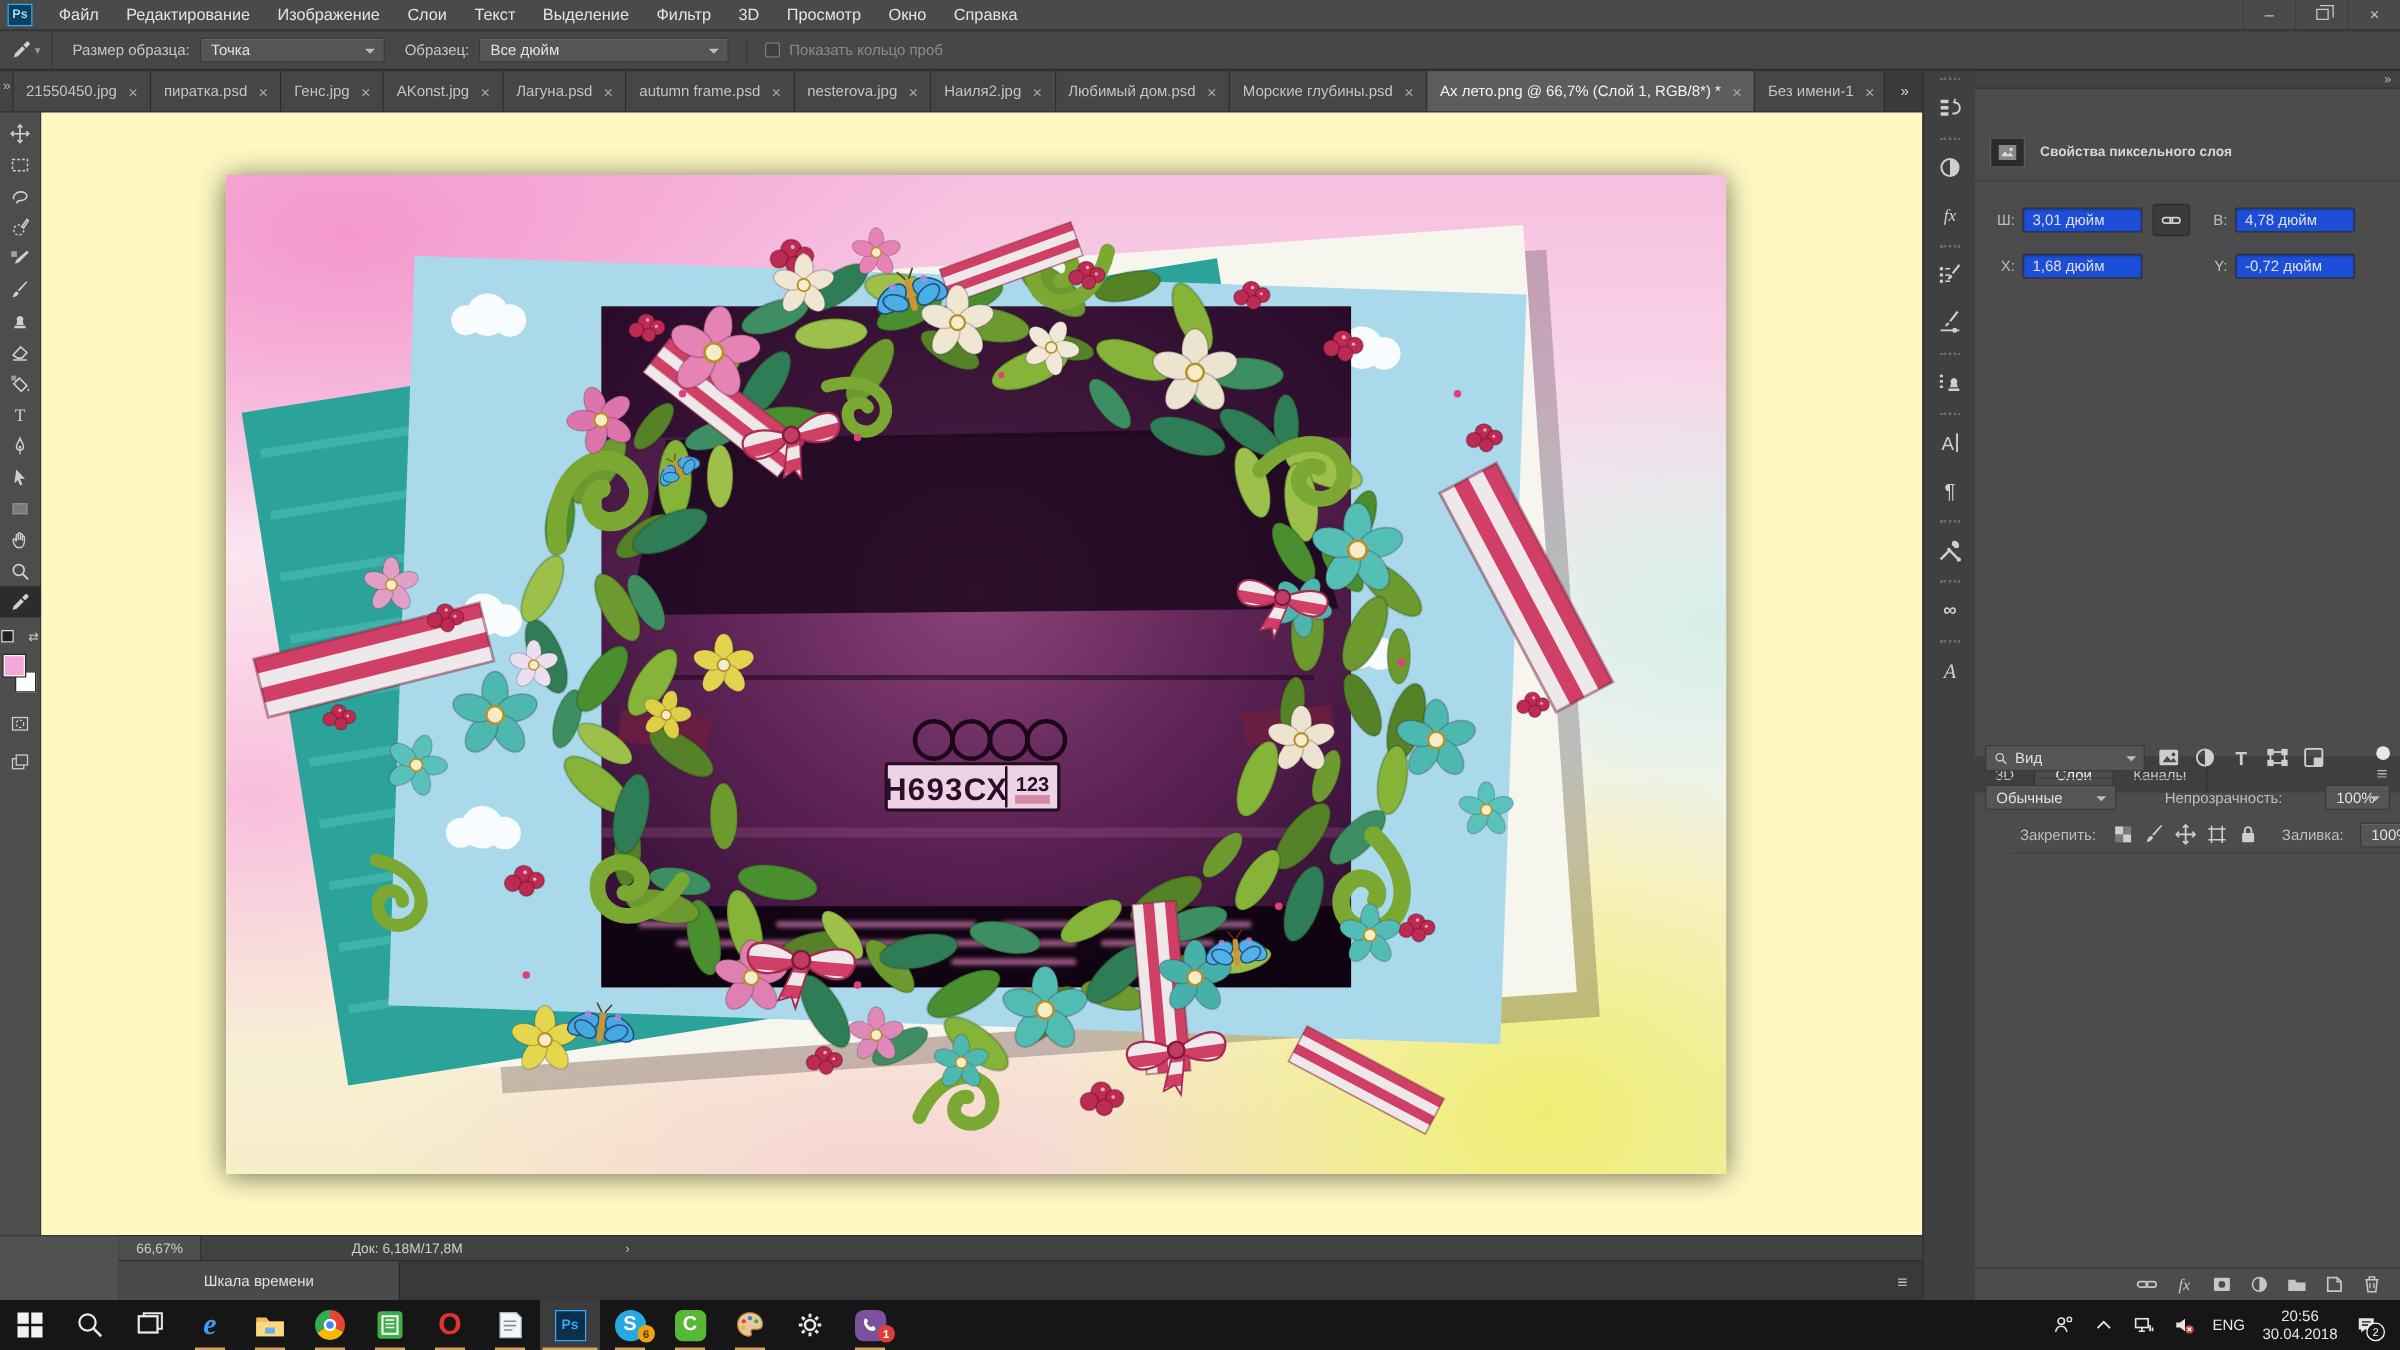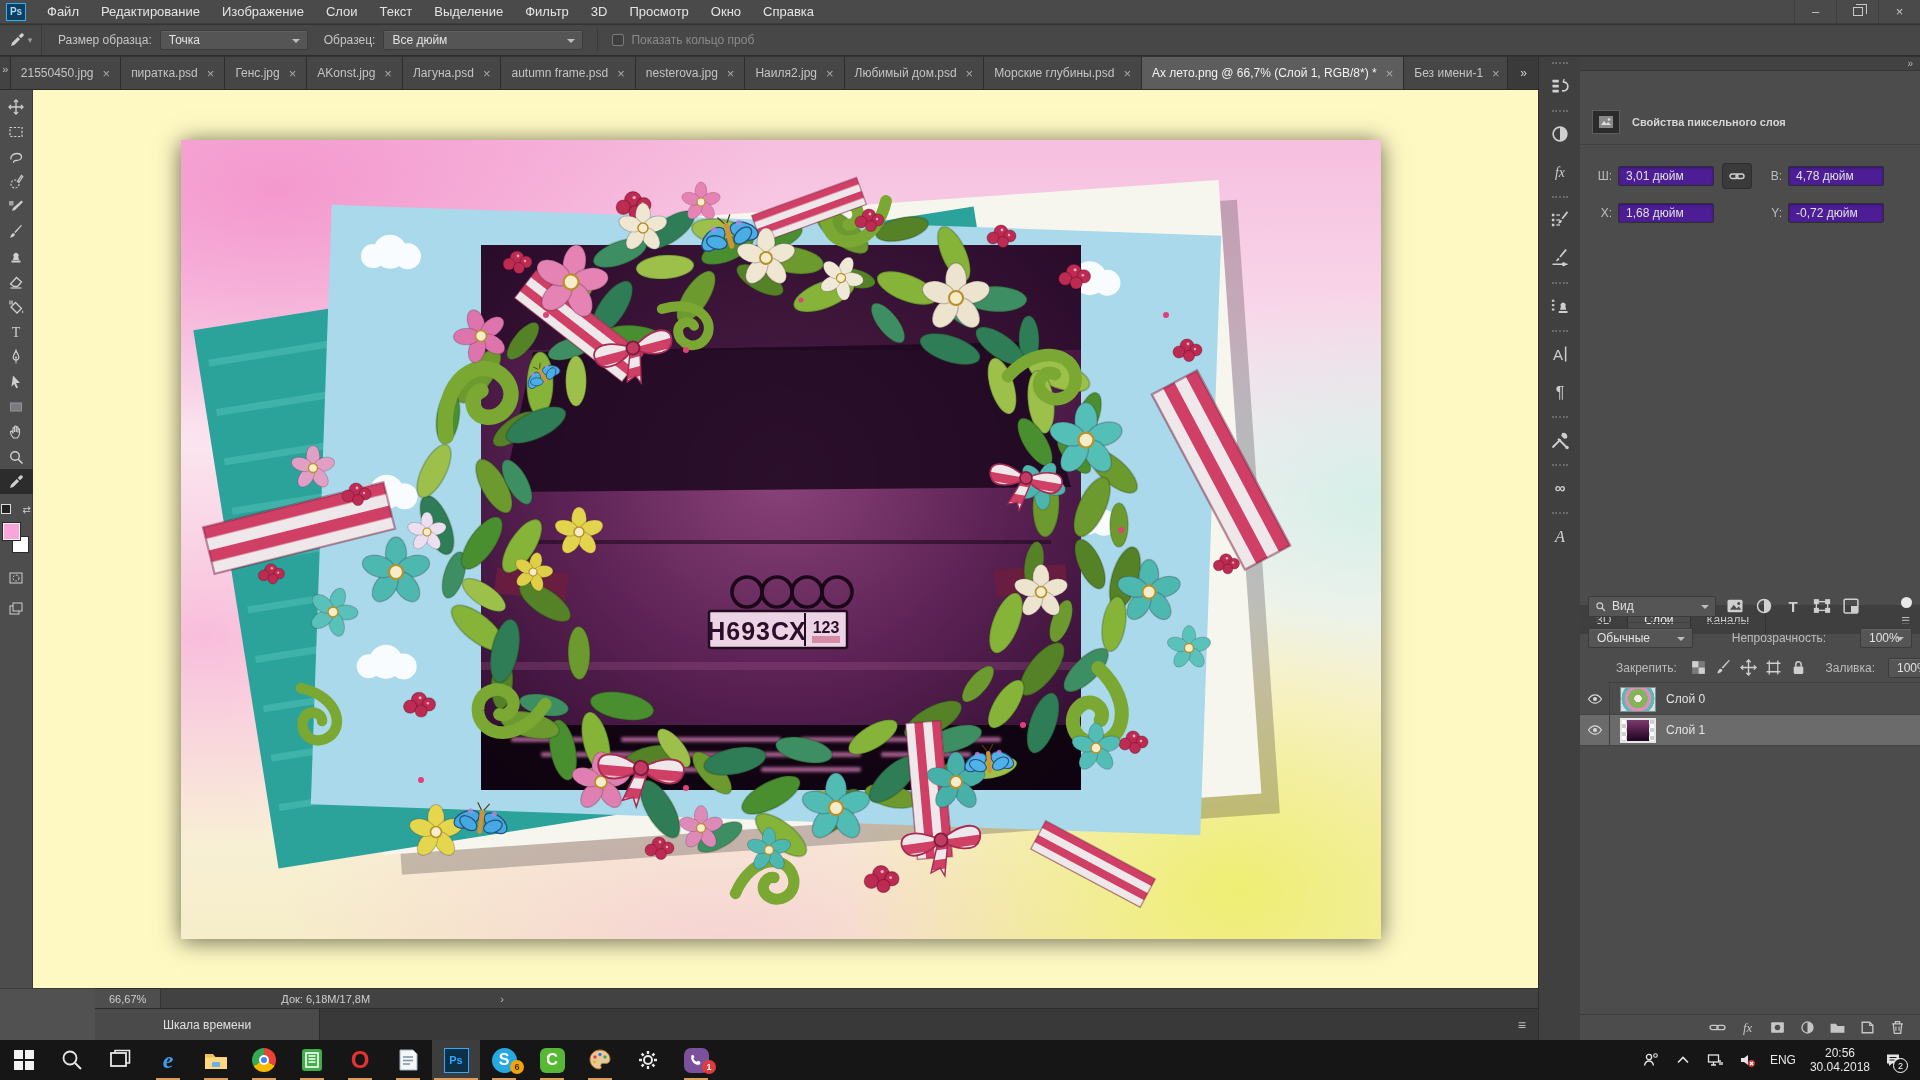--- a/index.html
+++ b/index.html
@@ -106,21 +106,21 @@
   .ptab { padding:0 16px; display:flex; align-items:center; color:#c9c9c9; font-size:12px; border-right:1px solid #323232; }
   .ptab.active { background:#4c4c4c; color:#f0f0f0; }
   .ptab-menu { margin-left:auto; display:flex; align-items:center; padding-right:10px; color:#c0c0c0; font-size:15px; }
   #props-body { position:absolute; left:0; top:41px; width:100%; height:463px; background:#4c4c4c; }
   #props-header { display:flex; align-items:center; gap:12px; padding:12px 12px 10px; border-bottom:1px solid #404040; }
   #props-thumb { width:28px; height:24px; background:#2b2b2b; border:1px solid #5d5d5d; display:flex; align-items:center; justify-content:center; }
   #props-title { color:#d6d6d6; font-size:11px; font-weight:bold; }
   #props-fields { padding:18px 10px 0; position:relative; }
   .pf-row { display:flex; align-items:center; margin-bottom:14px; }
   .pf-label { width:22px; text-align:right; margin-right:6px; color:#bdbdbd; }
-  .pf-box { width:96px; height:20px; background:#4c1d95; border:1px solid #2e2e2e; border-radius:2px;
+  .pf-box { width:96px; height:20px; background:#1d4ed8; border:1px solid #2e2e2e; border-radius:2px;
     display:flex; align-items:center; padding:0 7px; color:#e0e0e0; box-shadow:inset 0 1px 2px rgba(0,0,0,.3); }
   .pf-gap { width:46px; display:flex; justify-content:center; }
   #link-btn { width:30px; height:26px; background:#3a3a3a; border:1px solid #2d2d2d; border-radius:3px;
     display:flex; align-items:center; justify-content:center; color:#cfcfcf; }
 
   #layers-tabs { top:504px; height:29px; }
   #layers-filter { position:absolute; left:0; top:533px; width:100%; height:33px; display:flex; align-items:center;
     padding:0 8px; gap:9px; border-bottom:1px solid #404040; }
   #view-dd { width:128px; height:21px; background:#555; border:1px solid #3b3b3b; border-radius:2px;
     display:flex; align-items:center; gap:6px; padding:0 6px; color:#e0e0e0; position:relative; }
@@ -1022,46 +1022,20 @@
           <rect x="3.5" y="7" width="9" height="7" rx="1" fill="currentColor"></rect>
           <path d="M5.5 7V5a2.5 2.5 0 015 0v2" fill="none" stroke="currentColor" stroke-width="1.4"></path>
         </svg>
       </span>
     <span class="small-label" style="margin-left:auto;">Заливка:</span>
     <div class="dd val-dd">
       <span>100%</span>
     </div>
   </div>
 
-  <div id="layer-list">
-      <div class="layer-row">
-        <span class="eye-cell">
-          <span style="width:16px;height:16px;display:block;">
-            <svg viewBox="0 0 16 16">
-              <path d="M1.5 8C3.5 5 5.6 3.8 8 3.8S12.5 5 14.5 8C12.5 11 10.4 12.2 8 12.2S3.5 11 1.5 8z" fill="none" stroke="currentColor" stroke-width="1.2"></path>
-              <circle cx="8" cy="8" r="2" fill="currentColor"></circle>
-            </svg>
-          </span>
-        </span>
-        <span class="layer-thumb thumb-wreath"></span>
-        <span class="layer-name">Слой 0</span>
-      </div>
-      <div class="layer-row selected">
-        <span class="eye-cell">
-          <span style="width:16px;height:16px;display:block;">
-            <svg viewBox="0 0 16 16">
-              <path d="M1.5 8C3.5 5 5.6 3.8 8 3.8S12.5 5 14.5 8C12.5 11 10.4 12.2 8 12.2S3.5 11 1.5 8z" fill="none" stroke="currentColor" stroke-width="1.2"></path>
-              <circle cx="8" cy="8" r="2" fill="currentColor"></circle>
-            </svg>
-          </span>
-        </span>
-        <span class="layer-thumb thumb-car"></span>
-        <span class="layer-name">Слой 1</span>
-      </div>
-    </div>
 
   <div id="layers-footer">
     <span class="foot-ic" id="ft-link">
         <svg viewBox="0 0 16 16">
           <g fill="none" stroke="currentColor" stroke-width="1.3">
             <rect x="1" y="6" width="7.5" height="4" rx="2"></rect>
             <rect x="7.5" y="6" width="7.5" height="4" rx="2"></rect>
           </g>
         </svg>
       </span>

